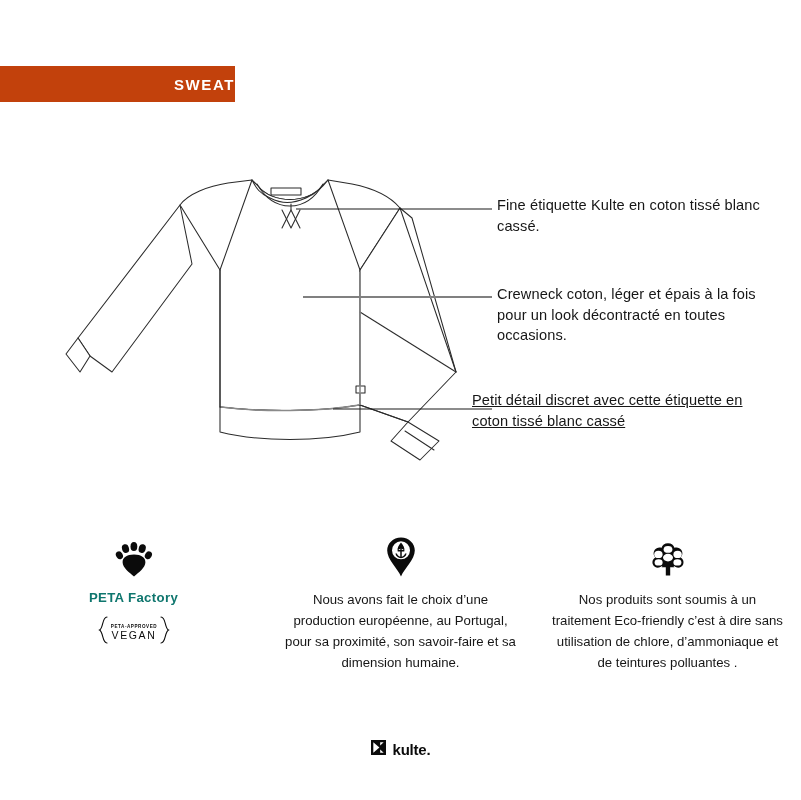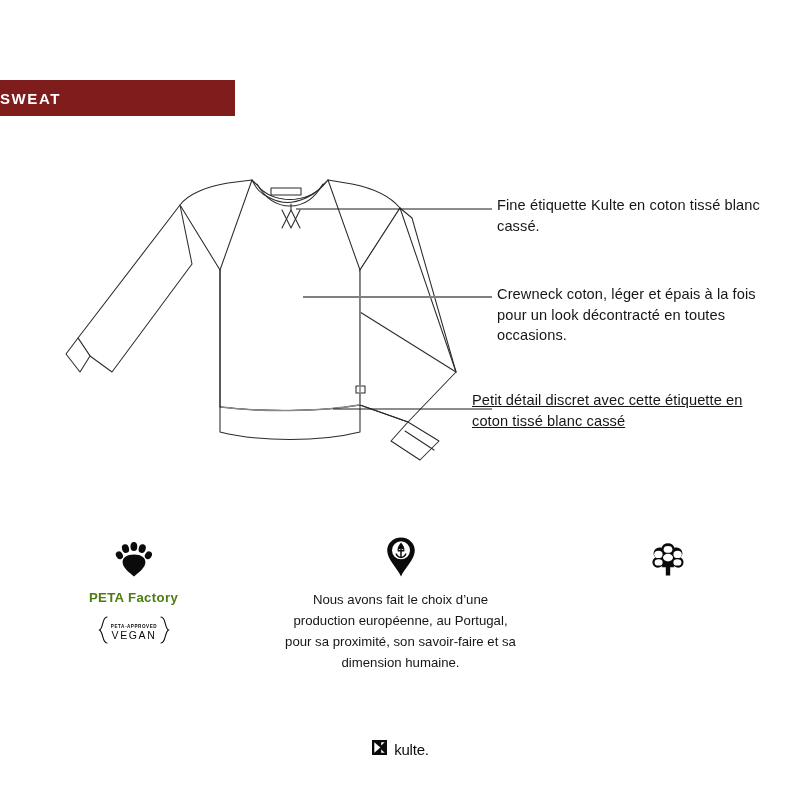--- a/index.html
+++ b/index.html
@@ -19,25 +19,24 @@
     overflow: hidden;
   }
 
   
   #title-banner {
     position: absolute;
     left: 0;
     top: 66px;
     width: 235px;
     height: 36px;
-    background: #7f1d1d;
+    background: #c2410c;
     display: flex;
     align-items: center;
-    justify-content: flex-start;
-    margin-top: 14px;
+    justify-content: flex-end;
   }
   #title-banner .banner-text {
     color: #ffffff;
     font-size: 15px;
     font-weight: bold;
     letter-spacing: 1.6px;
   }
 
   
   #product-diagram {
@@ -87,21 +86,21 @@
     height: 42px;
     display: flex;
     align-items: flex-end;
     justify-content: center;
     margin-bottom: 12px;
   }
   .feature-title {
     font-size: 13.2px;
     font-weight: bold;
     letter-spacing: 0.35px;
-    color: #4d7c0f;
+    color: #0f766e;
   }
   .feature-desc {
     font-size: 13.2px;
     line-height: 1.58;
     color: #161616;
   }
   .feature-badge {
     margin-top: 10px;
     display: flex;
     justify-content: center;
@@ -114,21 +113,21 @@
     left: 0;
     top: 740px;
     width: 801px;
     display: flex;
     align-items: center;
     justify-content: center;
     gap: 7px;
   }
   #footer-logo .logo-word {
     font-size: 15px;
-    font-weight: normal;
+    font-weight: bold;
     letter-spacing: -0.2px;
     color: #0b0b0b;
   }
 </style>
 </head>
 <body>
 
 <div id="page">
 
   <div id="title-banner">
@@ -259,20 +258,21 @@
           <g fill="#ffffff">
             <ellipse cx="22" cy="9.4" rx="4.4" ry="3.4"></ellipse>
             <ellipse cx="12.4" cy="14.4" rx="4.2" ry="3.6"></ellipse>
             <ellipse cx="31.6" cy="14.4" rx="4.2" ry="3.6"></ellipse>
             <ellipse cx="12.6" cy="22.4" rx="4" ry="3.2"></ellipse>
             <ellipse cx="31.4" cy="22.4" rx="4" ry="3.2"></ellipse>
             <ellipse cx="22" cy="17.6" rx="5" ry="3.8"></ellipse>
           </g>
         </svg>
       </div>
+      <div class="feature-desc">Nos produits sont soumis à un traitement Eco-friendly c’est à dire sans utilisation de chlore, d’ammoniaque et de teintures polluantes .</div>
     </div>
   </div>
 
   <div id="footer-logo">
     <span>
       <svg width="15" height="15" viewBox="0 0 15 15" xmlns="http://www.w3.org/2000/svg">
         <rect x="0" y="0" width="15" height="15" fill="#0b0b0b"></rect>
         <path d="M2.3 2.3 L 8.4 7.5 L 2.3 12.7 Z" fill="#ffffff"></path>
         <path d="M9.2 2.3 L 12.7 2.3 L 9.2 5.6 Z" fill="#ffffff"></path>
         <path d="M9.2 9.4 L 12.7 12.7 L 9.2 12.7 Z" fill="#ffffff"></path>

